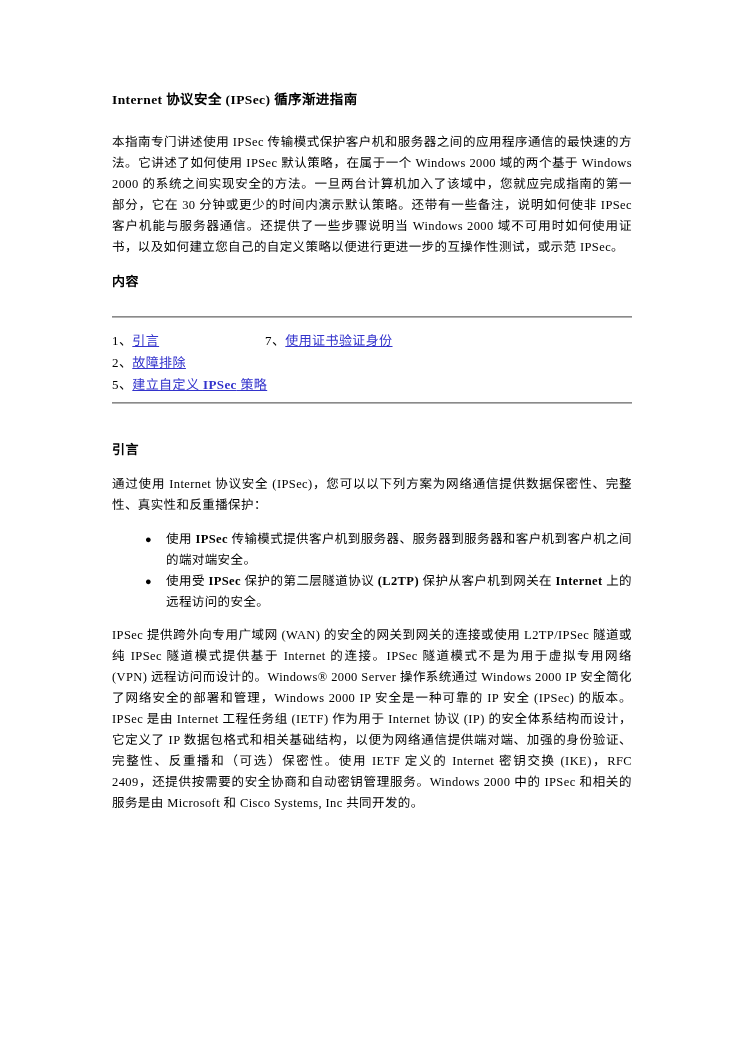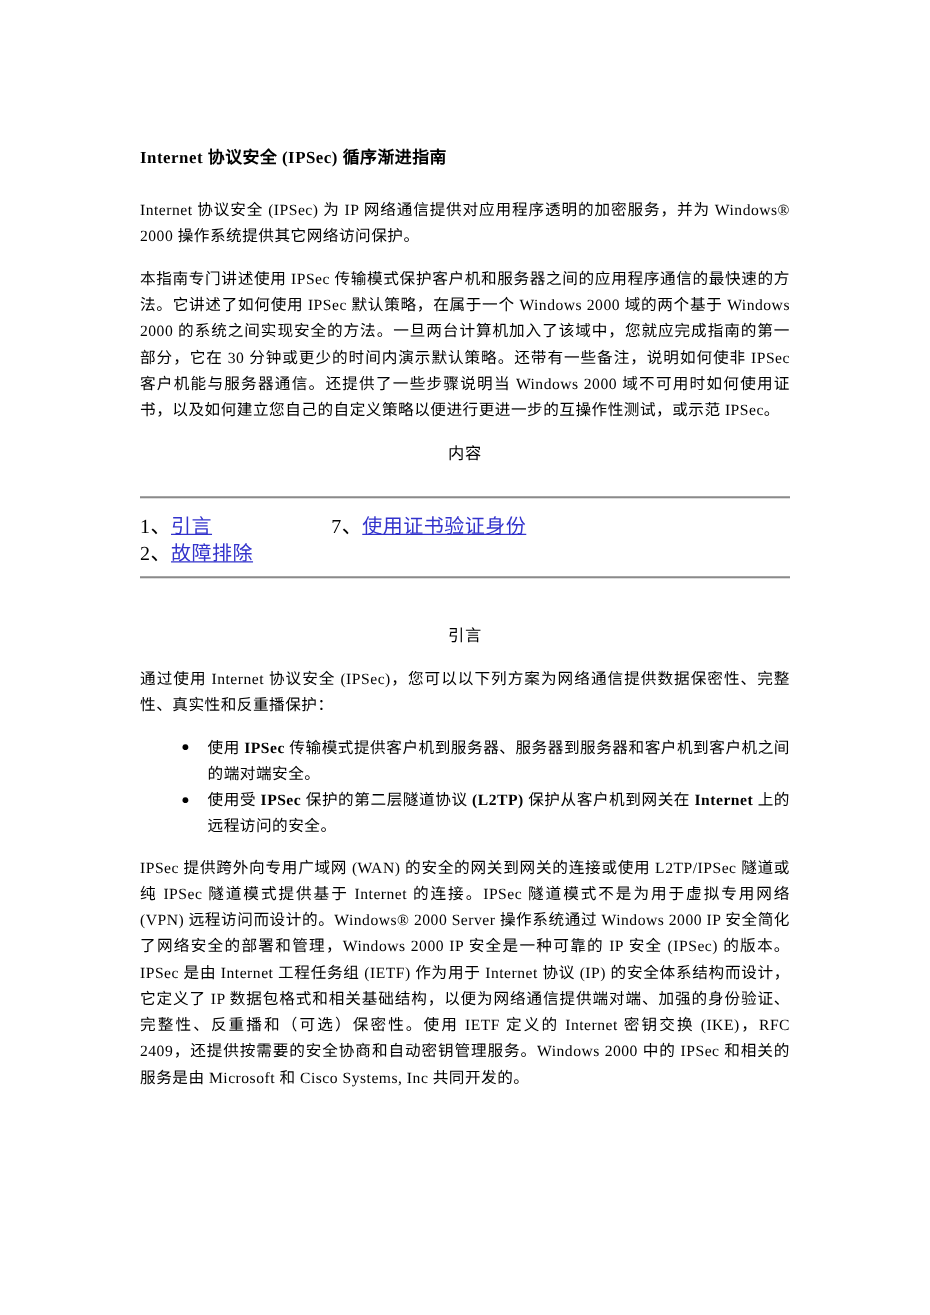--- a/index.html
+++ b/index.html
@@ -7,55 +7,53 @@
     width: 744px; height: 1052px;
     background: #ffffff;
     color: #000000;
     font-family: "Liberation Serif", "DejaVu Serif", serif;
     overflow: hidden;
   }
   .content {
     box-sizing: border-box;
     padding: 88px 112px 0 112px;
     width: 744px;
-    margin-top: 26px;
   }
   .doc-title {
     font-size: 13.5px;
     font-weight: bold;
     letter-spacing: 0.4px;
     margin: 0 0 24px 0;
   }
   p.body-text {
     font-size: 12.5px;
     line-height: 21px;
     letter-spacing: 0.4px;
     text-align: justify;
     margin: 0 0 13px 0;
   }
   p.body-text.lead { margin-bottom: 13px; }
   .heading {
     font-size: 13px;
-    font-weight: normal;
+    font-weight: bold;
     letter-spacing: 0.6px;
     margin: 0;
-    text-align: center;
   }
   .contents-heading { margin: 13px 0 26px 0; }
   .intro-heading { margin: 35px 0 16px 0; }
   .rule {
     height: 2px;
     border: 0;
     margin: 0;
     background: linear-gradient(to bottom, #8a8a8a 0%, #8a8a8a 55%, #e6e6e6 100%);
   }
   .toc {
     display: flex;
     margin: 12px 0 6px 0;
-    font-size: 16px;
+    font-size: 13px;
   }
   .toc-col { list-style: none; margin: 0; padding: 0; }
   .toc-col-1 { width: 153px; flex: 0 0 153px; }
   .toc-col-2 { flex: 1; }
   .toc-item { line-height: 22px; white-space: nowrap; }
   .toc-num { color: #000000; letter-spacing: 0.4px; }
   .toc-link {
     color: #3333cc;
     text-decoration: underline;
     letter-spacing: 0.4px;
@@ -82,32 +80,32 @@
   .bullet-text { flex: 1; }
   .bullet-text b { font-weight: bold; }
 </style>
 </head>
 <body>
 
 <div class="content">
 
   <h1 class="doc-title">Internet 协议安全 (IPSec) 循序渐进指南</h1>
 
-  <p class="body-text">Internet 协议安全 (IPSec) 为 IP 网络通信提供对应用程序透明的加密服务，并为 Windows® 2000 操作系统提供其它网络访问保护。</p>
 
   <p class="body-text" style="margin-bottom:13px">本指南专门讲述使用 IPSec 传输模式保护客户机和服务器之间的应用程序通信的最快速的方法。它讲述了如何使用 IPSec 默认策略，在属于一个 Windows 2000 域的两个基于 Windows 2000 的系统之间实现安全的方法。一旦两台计算机加入了该域中，您就应完成指南的第一部分，它在 30 分钟或更少的时间内演示默认策略。还带有一些备注，说明如何使非 IPSec 客户机能与服务器通信。还提供了一些步骤说明当 Windows 2000 域不可用时如何使用证书，以及如何建立您自己的自定义策略以便进行更进一步的互操作性测试，或示范 IPSec。</p>
 
   <h2 class="heading contents-heading">内容</h2>
 
   <hr class="rule">
 
   <div class="toc">
     <ul class="toc-col toc-col-1">
       <li class="toc-item"><span class="toc-num">1、</span><a class="toc-link"><span>引言</span><b></b><span></span></a></li>
       <li class="toc-item"><span class="toc-num">2、</span><a class="toc-link"><span>故障排除</span><b></b><span></span></a></li>
+      <li class="toc-item"><span class="toc-num">5、</span><a class="toc-link"><span>建立自定义 </span><b>IPSec</b><span> 策略</span></a></li>
     </ul>
     <ul class="toc-col toc-col-2">
       <li class="toc-item"><span class="toc-num">7、</span><a class="toc-link"><span>使用证书验证身份</span><b></b><span></span></a></li>
     </ul>
   </div>
 
   <hr class="rule">
 
   <h2 class="heading intro-heading">引言</h2>
 

